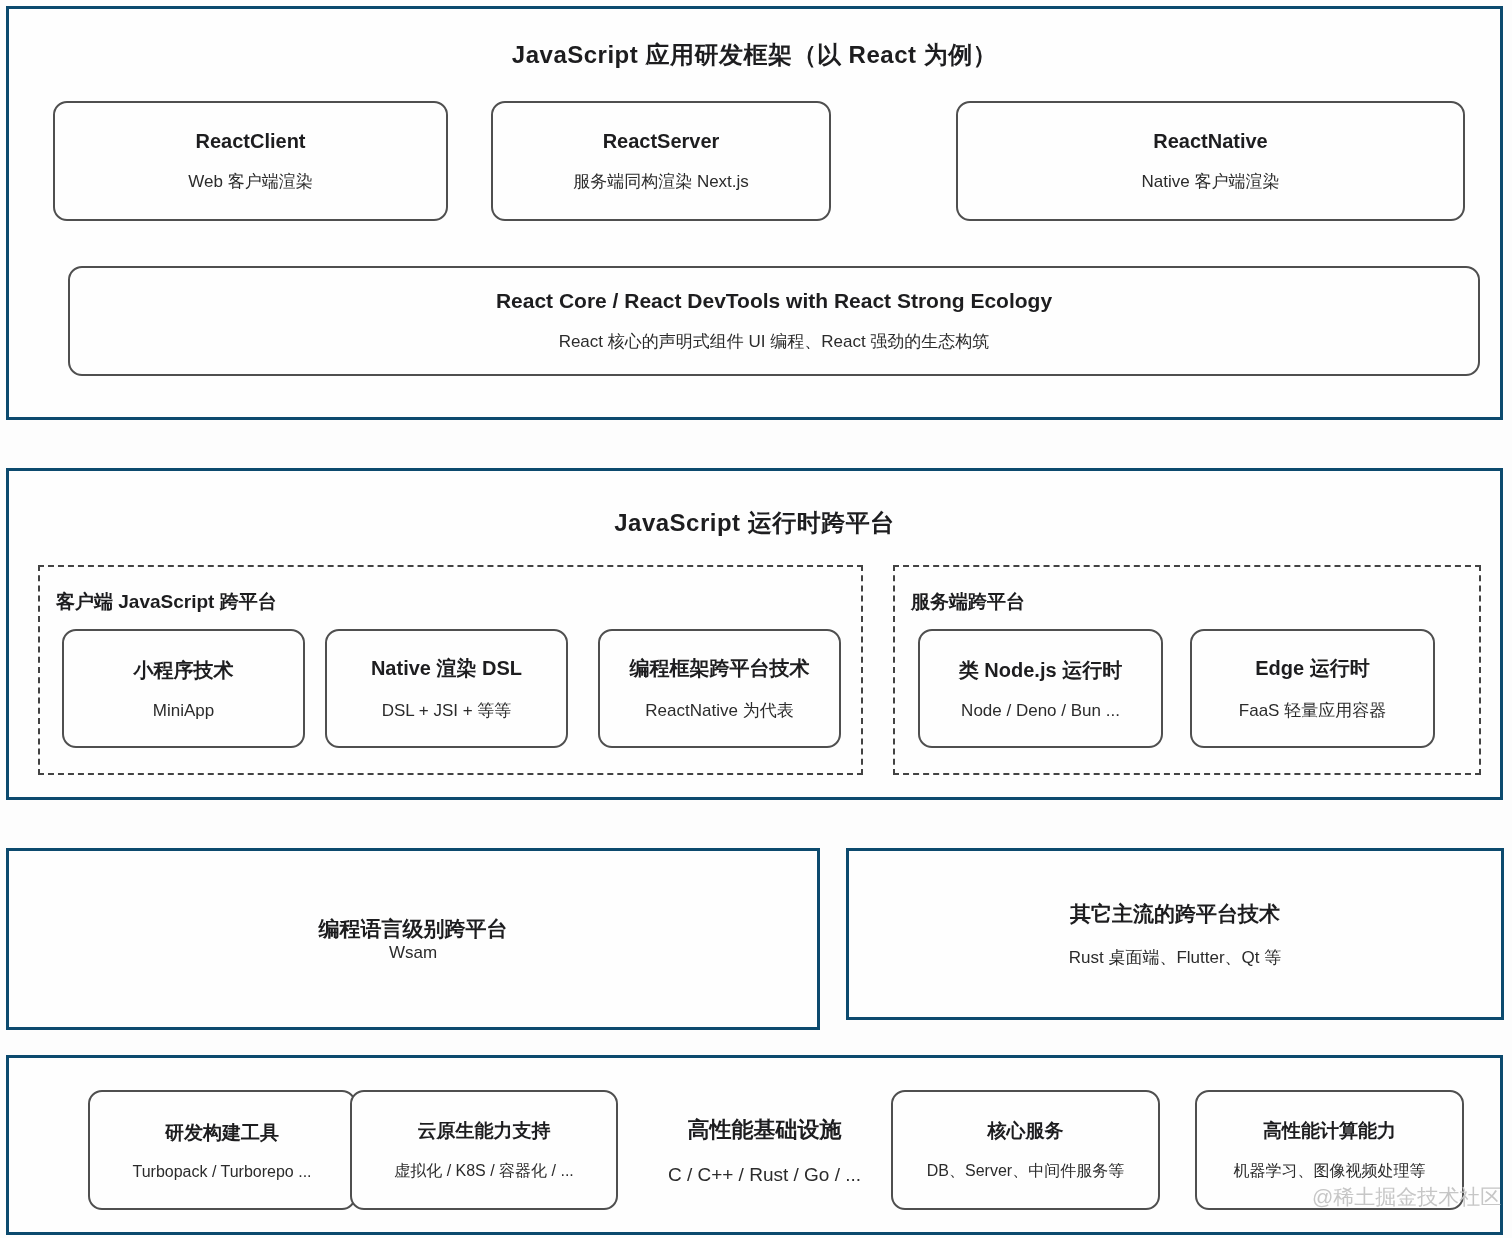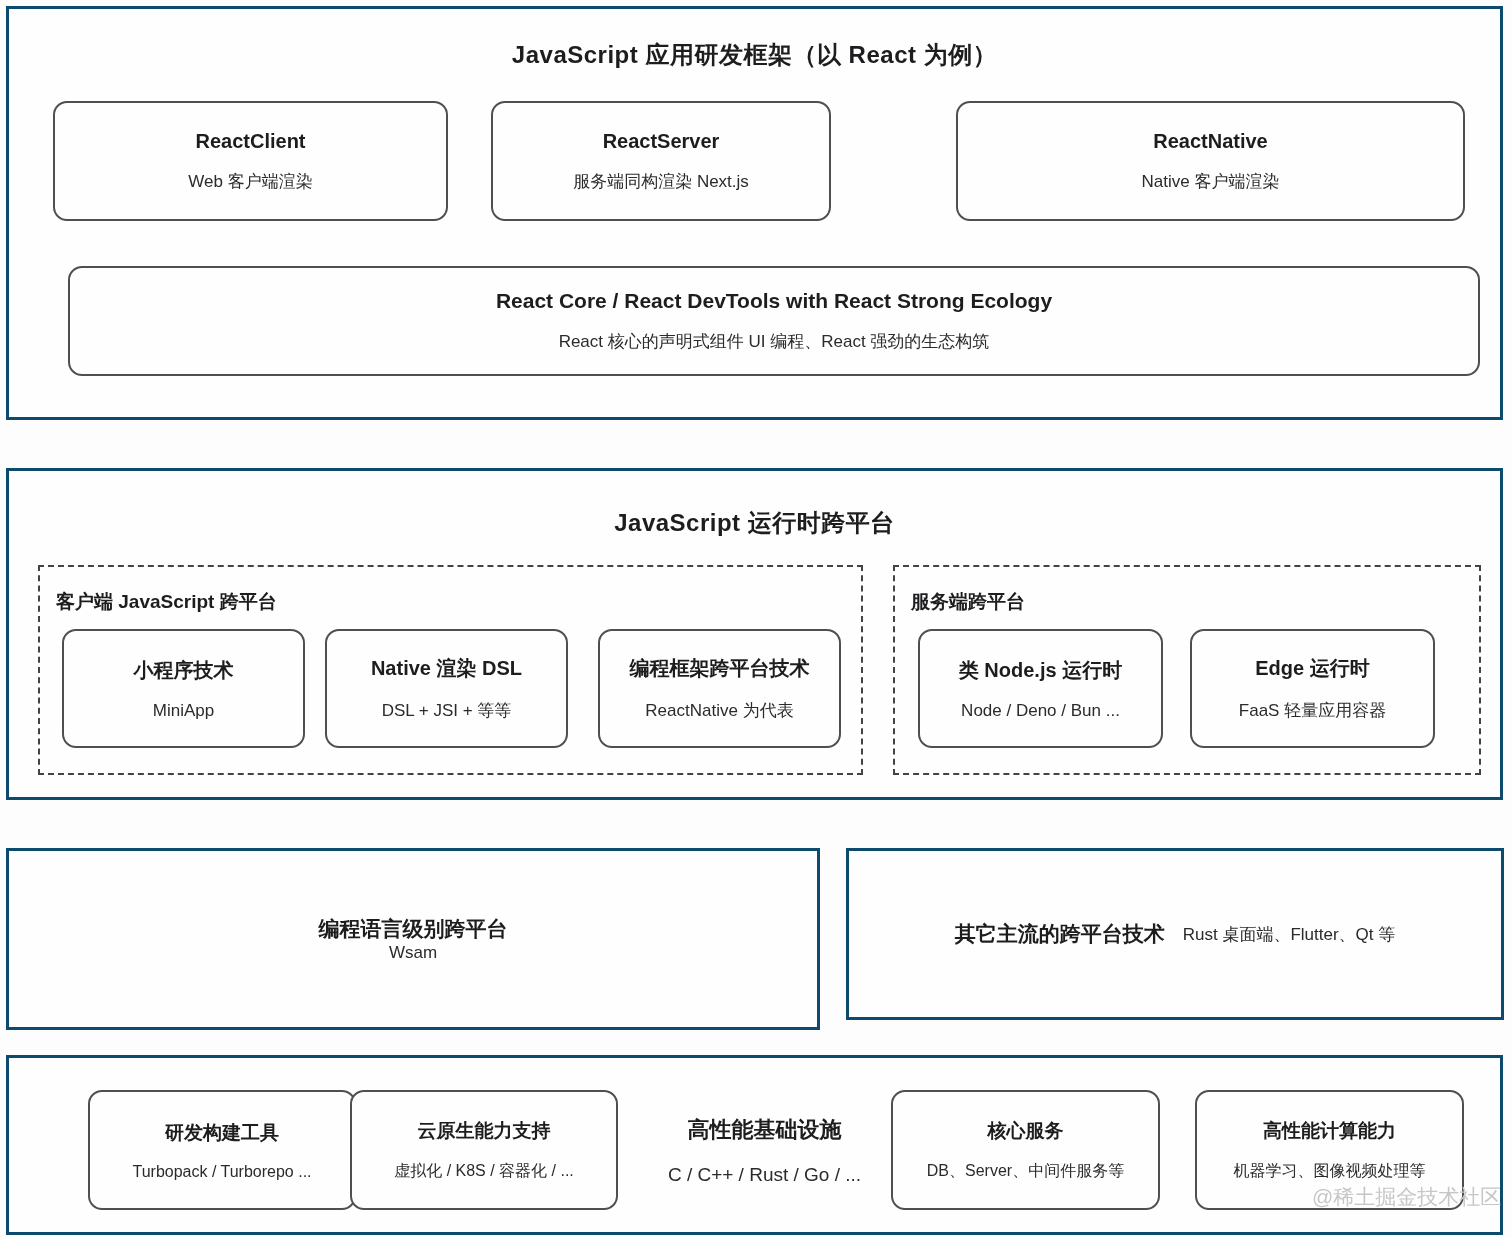--- a/index.html
+++ b/index.html
@@ -148,21 +148,21 @@
         <div class="card-sub">FaaS 轻量应用容器</div>
       </div>
     </div>
   </div>
 
   <div class="section" style="left:6px; top:848px; width:814px; height:182px; display:flex; flex-direction:column; align-items:center; justify-content:center; ">
     <div class="card-title" style="font-size:21px;">编程语言级别跨平台</div>
     <div class="card-sub">Wsam</div>
   </div>
 
-  <div class="section" style="left:846px; top:848px; width:658px; height:172px; display:flex; flex-direction:row; align-items:center; justify-content:center; gap:18px;">
+  <div class="section" style="left:846px; top:848px; width:658px; height:172px; display:flex; flex-direction:column; align-items:center; justify-content:center; gap:18px;">
     <div class="card-title" style="font-size:21px;">其它主流的跨平台技术</div>
     <div class="card-sub">Rust 桌面端、Flutter、Qt 等</div>
   </div>
 
   <div class="section" style="left:6px; top:1055px; width:1497px; height:180px;">
 
     <div class="card small-card" style="left:31px; top:32px; width:268px; height:120px;margin-left:48px;">
       <div class="card-title">研发构建工具</div>
       <div class="card-sub">Turbopack / Turborepo ...</div>
     </div>

